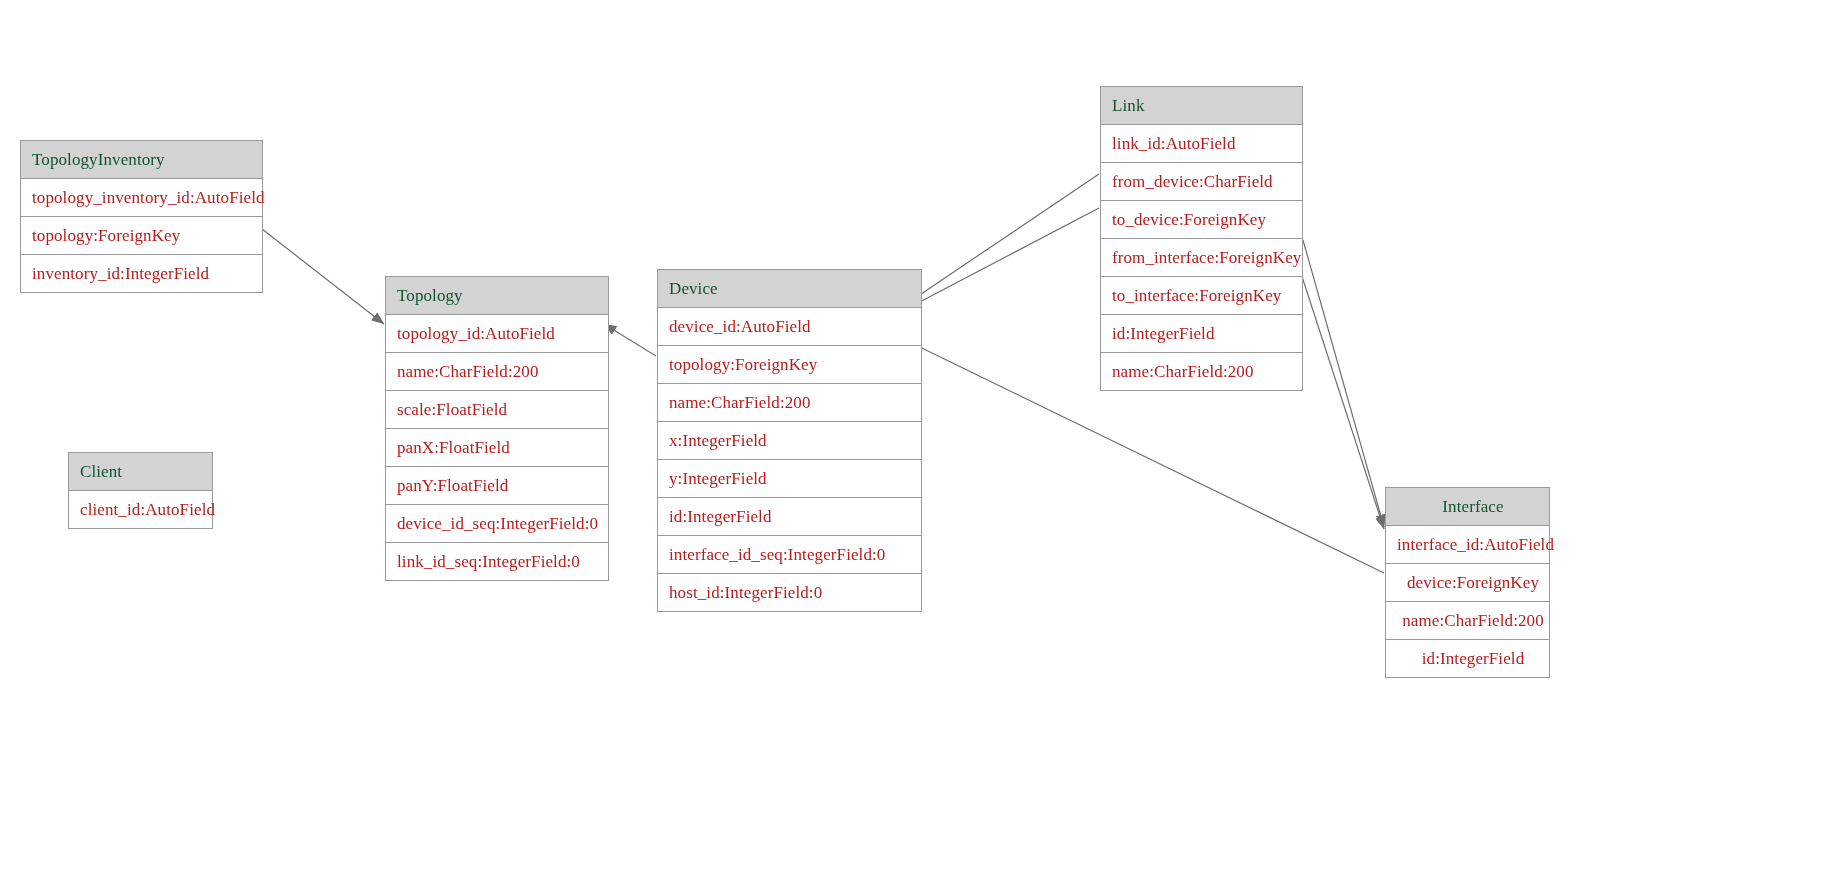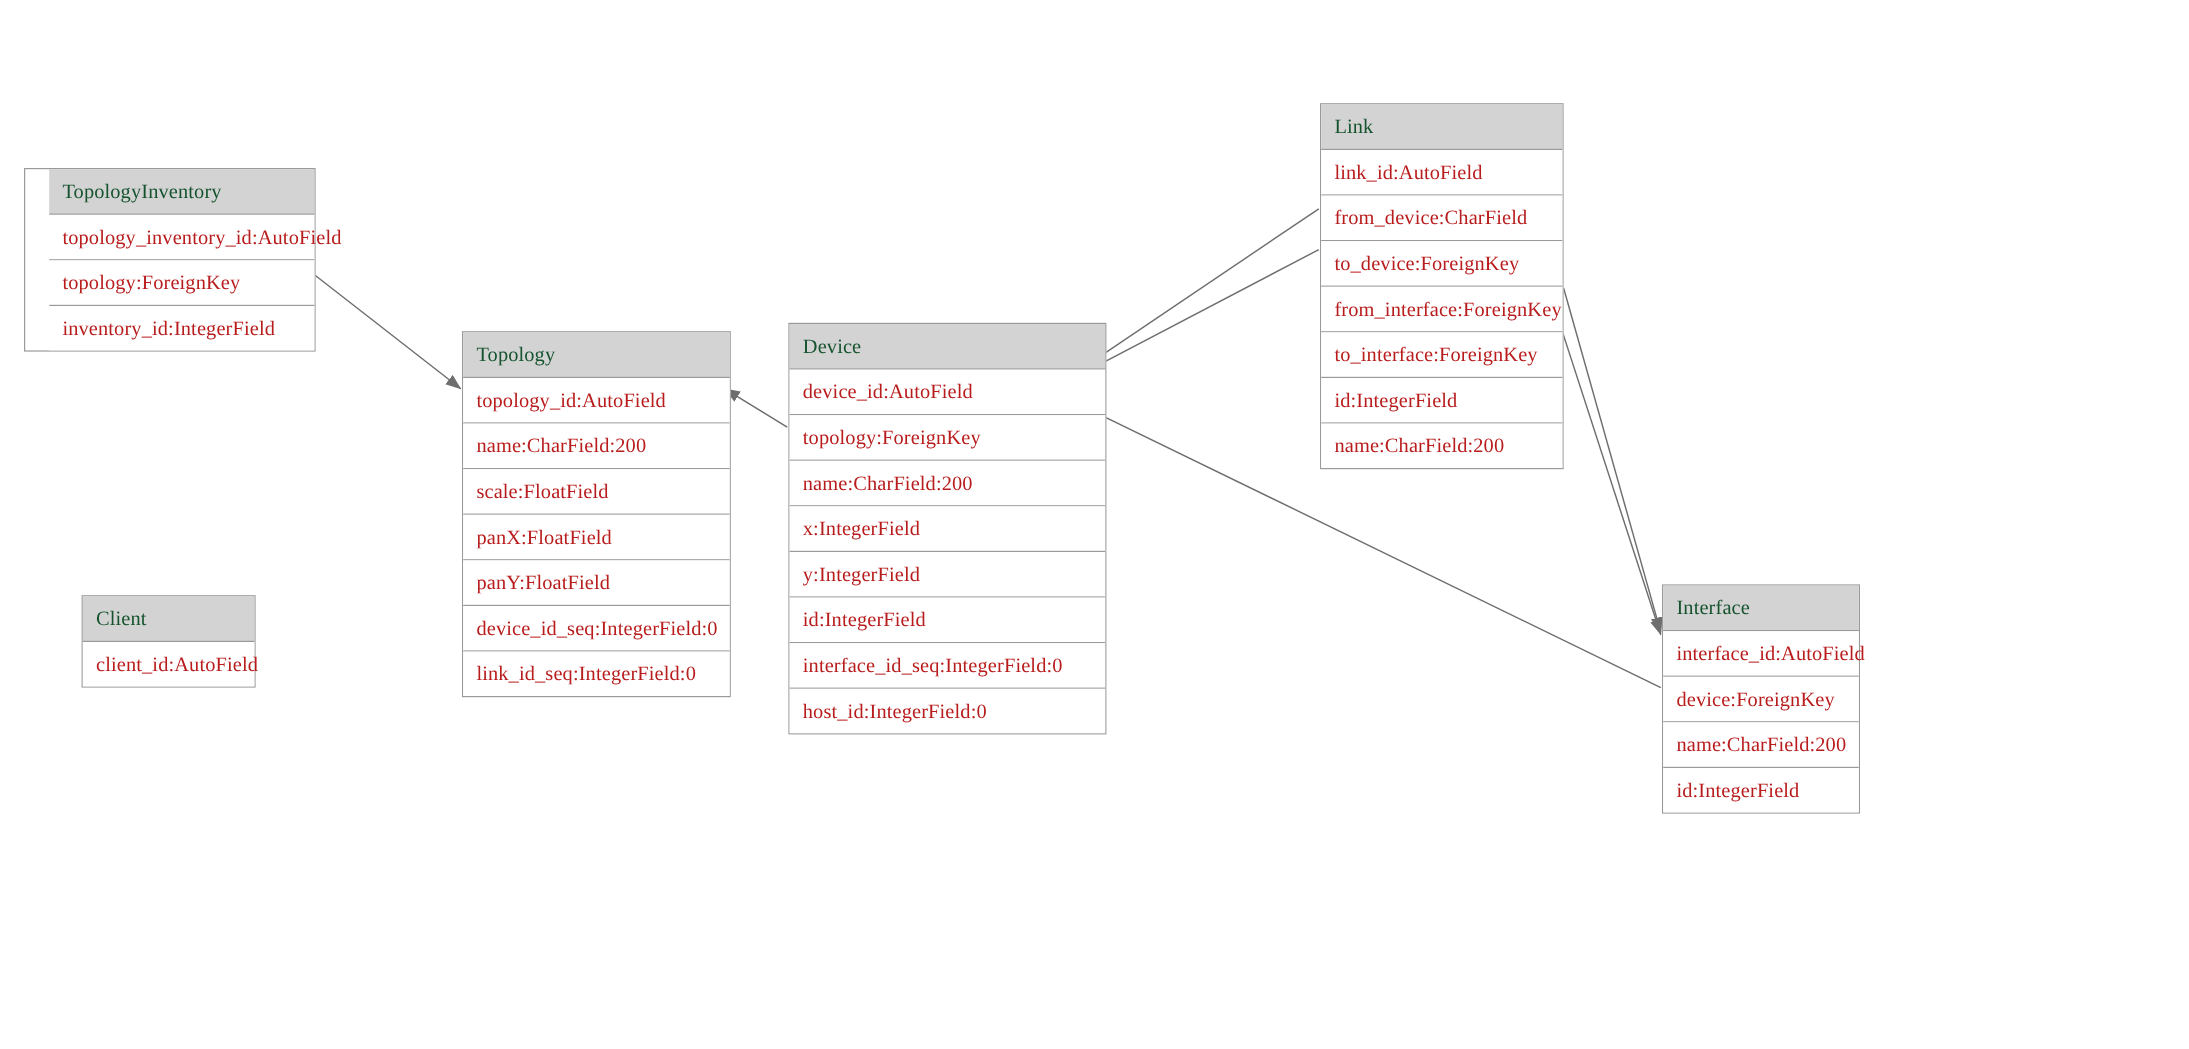--- a/index.html
+++ b/index.html
@@ -77,37 +77,37 @@
         <line x1="656" y1="356" x2="604" y2="324" stroke="#6e6e6e" stroke-width="1.2" marker-end="url(#fk-arrow)"></line>
         <line x1="1099" y1="174" x2="893" y2="313" stroke="#6e6e6e" stroke-width="1.2" marker-end="url(#fk-arrow)"></line>
         <line x1="1099" y1="208" x2="893" y2="316" stroke="#6e6e6e" stroke-width="1.2" marker-end="url(#fk-arrow)"></line>
         <line x1="1303" y1="240" x2="1384" y2="527" stroke="#6e6e6e" stroke-width="1.2" marker-end="url(#fk-arrow)"></line>
         <line x1="1296" y1="258" x2="1384" y2="529" stroke="#6e6e6e" stroke-width="1.2" marker-end="url(#fk-arrow)"></line>
         <line x1="1384" y1="573" x2="893" y2="334" stroke="#6e6e6e" stroke-width="1.2" marker-end="url(#fk-arrow)"></line>
       </g>
   </svg>
 
   <div id="entities">
-      <div class="entity" style="left: 20px; top: 140px; width: 243px; padding-left: 20px;">
+      <div class="entity" style="left: 20px; top: 140px; width: 243px;">
         <div class="entity-header">TopologyInventory</div>
         <div class="entity-field">topology_inventory_id:AutoField</div>
         <div class="entity-field">topology:ForeignKey</div>
         <div class="entity-field last">inventory_id:IntegerField</div>
       </div>
       <div class="entity" style="left: 385px; top: 276px; width: 224px;">
         <div class="entity-header">Topology</div>
         <div class="entity-field">topology_id:AutoField</div>
         <div class="entity-field">name:CharField:200</div>
         <div class="entity-field">scale:FloatField</div>
         <div class="entity-field">panX:FloatField</div>
         <div class="entity-field">panY:FloatField</div>
         <div class="entity-field">device_id_seq:IntegerField:0</div>
         <div class="entity-field last">link_id_seq:IntegerField:0</div>
       </div>
-      <div class="entity" style="left: 68px; top: 452px; width: 145px; margin-top: 44px;">
+      <div class="entity" style="left: 68px; top: 452px; width: 145px;">
         <div class="entity-header">Client</div>
         <div class="entity-field last">client_id:AutoField</div>
       </div>
       <div class="entity" style="left: 657px; top: 269px; width: 265px;">
         <div class="entity-header">Device</div>
         <div class="entity-field">device_id:AutoField</div>
         <div class="entity-field">topology:ForeignKey</div>
         <div class="entity-field">name:CharField:200</div>
         <div class="entity-field">x:IntegerField</div>
         <div class="entity-field">y:IntegerField</div>
@@ -118,21 +118,21 @@
       <div class="entity" style="left: 1100px; top: 86px; width: 203px;">
         <div class="entity-header">Link</div>
         <div class="entity-field">link_id:AutoField</div>
         <div class="entity-field">from_device:CharField</div>
         <div class="entity-field">to_device:ForeignKey</div>
         <div class="entity-field">from_interface:ForeignKey</div>
         <div class="entity-field">to_interface:ForeignKey</div>
         <div class="entity-field">id:IntegerField</div>
         <div class="entity-field last">name:CharField:200</div>
       </div>
-      <div class="entity" style="left: 1385px; top: 487px; width: 165px;">
+      <div class="entity" style="left: 1385px; top: 487px; width: 165px; text-align: center;">
         <div class="entity-header">Interface</div>
         <div class="entity-field">interface_id:AutoField</div>
         <div class="entity-field">device:ForeignKey</div>
         <div class="entity-field">name:CharField:200</div>
         <div class="entity-field last">id:IntegerField</div>
       </div>
     </div>
 
 </div>
 

